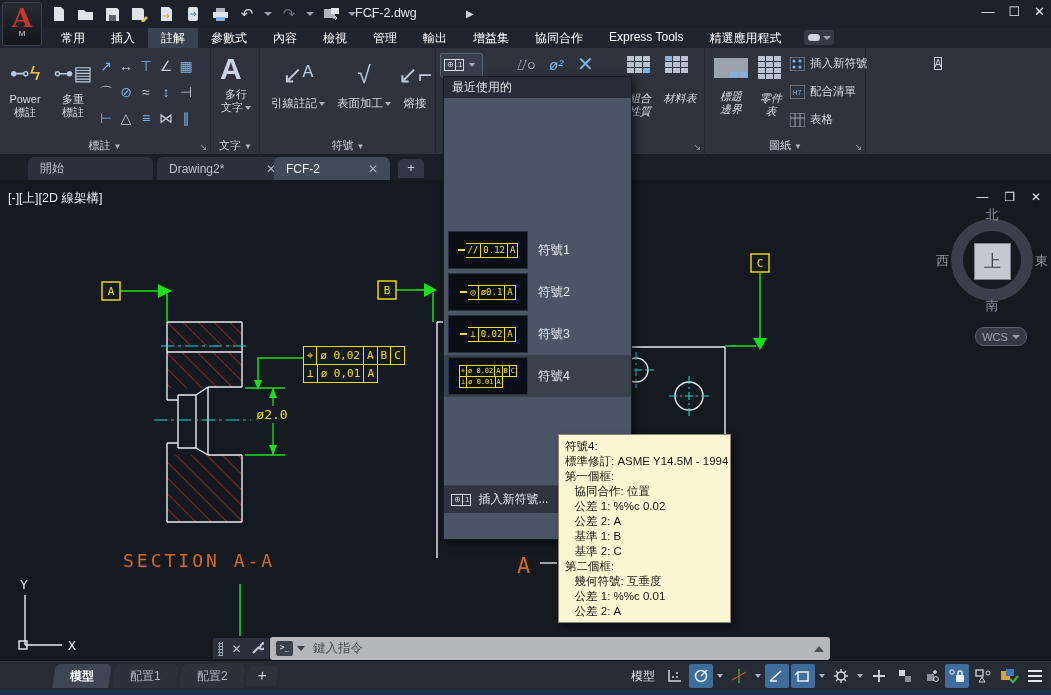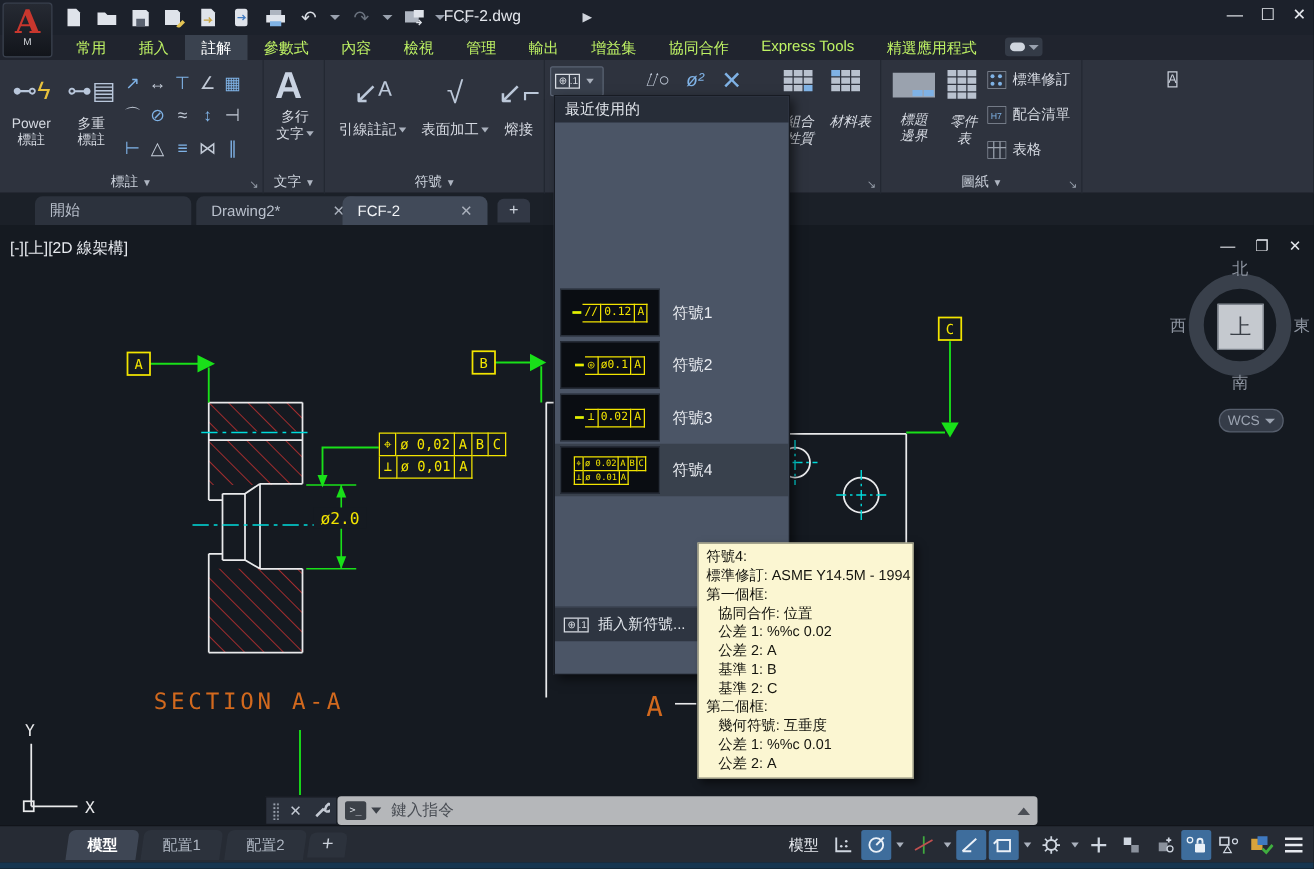--- a/index.html
+++ b/index.html
@@ -21,21 +21,21 @@
   .tb-arrow { position:absolute; left:466px; top:8px; color:#cfd4dc; font-size:10px; }
   .searchbox { position:absolute; left:480px; top:4px; width:182px; height:19px; background:#262c36; border:1px solid #11141a;
     color:#8d94a0; font-size:11px; font-style:italic; padding:0 6px; }
   .tb-right { position:absolute; right:170px; top:3px; display:flex; align-items:flex-end; gap:9px; height:22px;margin-top:44px; }
   .signin { color:#dfe3e9; font-size:12px; }
   .winctl { position:absolute; right:6px; top:4px; display:flex; gap:14px; align-items:center; }
   .winctl span { color:#e4e7ec; font-size:13px; line-height:16px; }
 
   
   .ribbontabs { position:absolute; left:0; top:28px; width:1051px; height:20px; background:#20242e; display:flex; padding-left:48px; }
-  .rtab { color:#bef264; font-size:12px; padding:2px 13px 3px; cursor:default; white-space:nowrap; }
+  .rtab { color:#ffffff; font-size:12px; padding:2px 13px 3px; cursor:default; white-space:nowrap; }
   .rtab.active { background:#3a424f; color:#fff; }
   .rtab-extra { margin-left:10px; margin-top:2px; width:30px; height:15px; background:#343b47; border-radius:3px;
     display:flex; align-items:center; justify-content:center; gap:3px; }
   .rtab-extra .oval { width:12px; height:7px; background:#cfd5de; border-radius:4px; }
 
   
   .ribbon { position:absolute; left:0; top:48px; width:1051px; height:107px; background:#2e333e; border-bottom:1px solid #1a1e26; }
   .rpanel { position:absolute; top:0; height:107px; border-right:1px solid #232832; }
   .plabel { position:absolute; bottom:2px; left:0; right:0; text-align:center; color:#ccd2dc; font-size:11px; }
   .plabel .dn { font-size:8px; color:#aeb5c1; }
@@ -408,21 +408,21 @@
       <div class="stack-lbl" style="left:46px;top:44px;width:38px;white-space:pre-line">零件
 表</div>
       <div class="sheetrow" style="top:8px">
         <svg width="15" height="14">
             <rect x="0" y="0" width="15" height="14" fill="none" stroke="#9aa2ae"></rect>
             <circle cx="4" cy="4" r="1.6" fill="#7fb2e5"></circle>
             <circle cx="10" cy="4" r="1.6" fill="#7fb2e5"></circle>
             <circle cx="4" cy="10" r="1.6" fill="#7fb2e5"></circle>
             <circle cx="10" cy="10" r="1.6" fill="#7fb2e5"></circle>
           </svg>
-        <span>標準修訂</span>
+        <span>插入新符號</span>
       </div>
       <div class="sheetrow" style="top:36px">
         <svg width="15" height="14">
             <rect x="0" y="0" width="15" height="14" fill="none" stroke="#9aa2ae"></rect>
             <text x="7" y="10" text-anchor="middle" font-size="7" fill="#7fb2e5">H7</text>
           </svg>
         <span>配合清單</span>
       </div>
       <div class="sheetrow" style="top:64px">
         <svg width="15" height="14">

